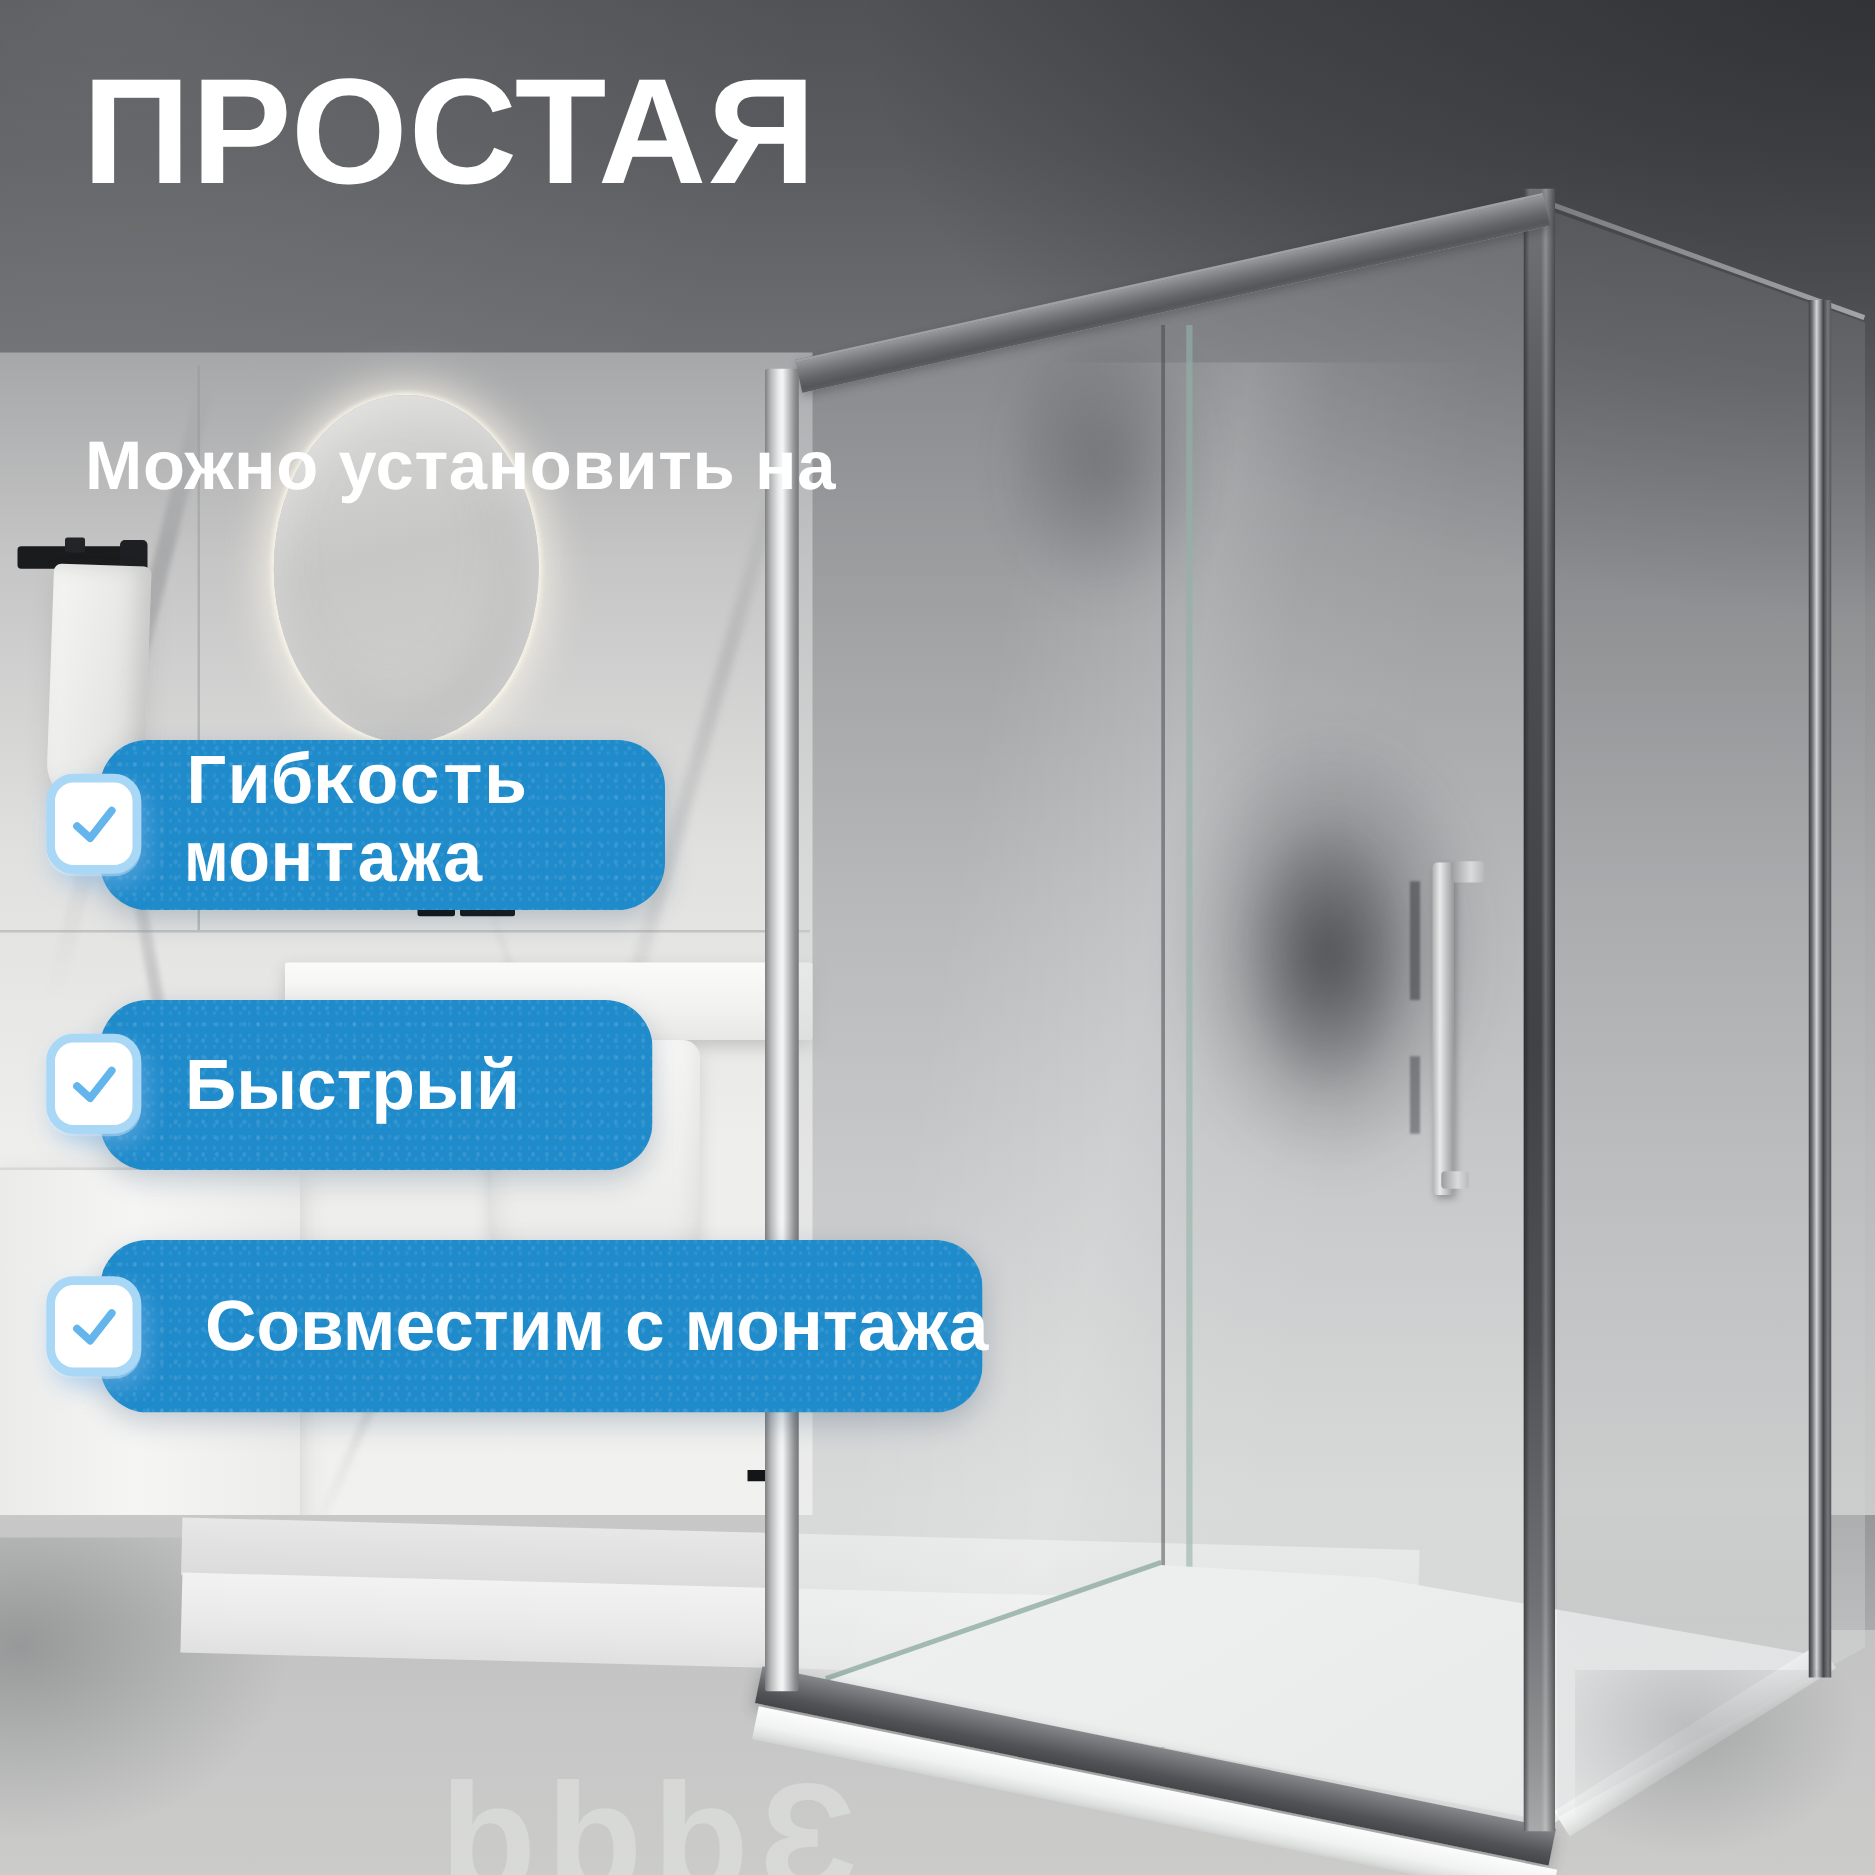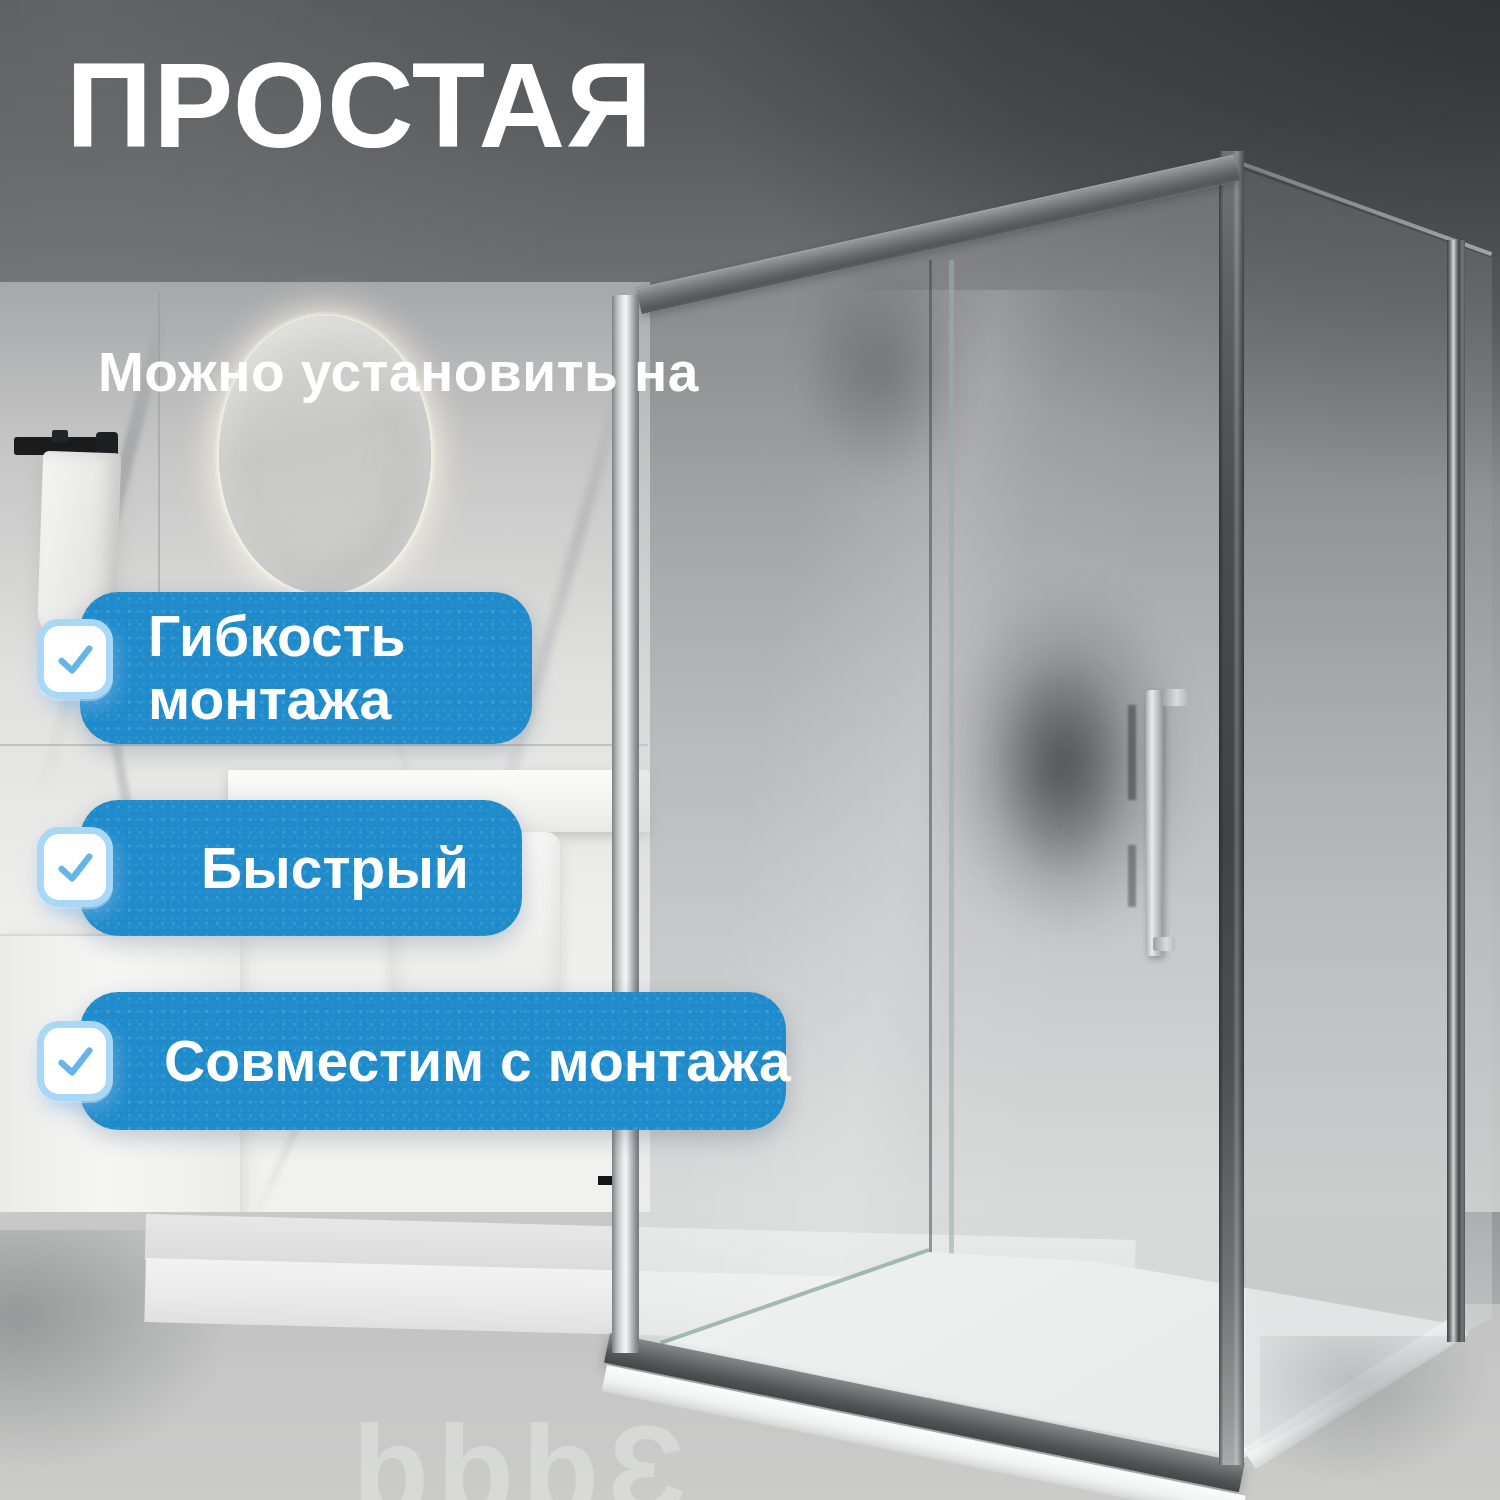--- a/index.html
+++ b/index.html
@@ -142,31 +142,31 @@
     background:linear-gradient(90deg,#3f4042 0%,#6f7073 15%,#d2d3d4 35%,#8f9092 50%,
       #45464a 65%,#77787b 85%,#55565a 100%);}
 
   
   .watermark{left:352px;top:1398px;font-size:126px;font-weight:700;letter-spacing:8px;
     color:rgba(230,231,229,.5);}
 
   .title{left:66px;top:40px;color:#fff;font-weight:700;font-size:120px;line-height:131px;
     letter-spacing:1px;white-space:nowrap;text-align:center;}
   .subtitle{left:68px;top:342px;color:#fff;font-weight:700;font-size:55px;line-height:60px;
-    letter-spacing:.5px;white-space:nowrap;margin-left:30px;}
+    letter-spacing:.5px;white-space:nowrap;}
 
   .badge{border-radius:38px;color:#fff;font-weight:700;font-size:57px;line-height:63px;
     display:flex;flex-direction:column;justify-content:center;white-space:nowrap;
     background-color:#1F8BCB;
     background-image:radial-gradient(rgba(255,255,255,.10) 1.5px,transparent 1.6px),
       radial-gradient(rgba(255,255,255,.07) 1.2px,transparent 1.3px);
     background-size:11px 13px,7px 9px;background-position:0 0,4px 6px;
     box-shadow:0 8px 22px rgba(20,60,95,.22);}
-  .badge-1{left:80px;top:592px;width:452px;height:152px;padding-left:68px;}
-  .badge-2{left:80px;top:800px;width:442px;height:136px;padding-left:68px;align-items:center;}
+  .badge-1{left:80px;top:592px;width:452px;height:136px;padding-left:68px;font-family:Liberation Mono, monospace;}
+  .badge-2{left:80px;top:800px;width:442px;height:136px;padding-left:68px;}
   .badge-3{left:80px;top:992px;width:706px;height:138px;padding-left:84px;}
 
   .checkbox{width:76px;height:80px;background:#fff;border:7px solid #A9D7F6;border-radius:22px;
     display:flex;align-items:center;justify-content:center;
     box-shadow:5px 9px 18px rgba(125,182,232,.50),0 2px 0 rgba(255,255,255,.5);}
   .cb-1{left:37px;top:619px;}
   .cb-2{left:37px;top:827px;}
   .cb-3{left:37px;top:1021px;}
   .checkbox svg{display:block;}
 </style>

